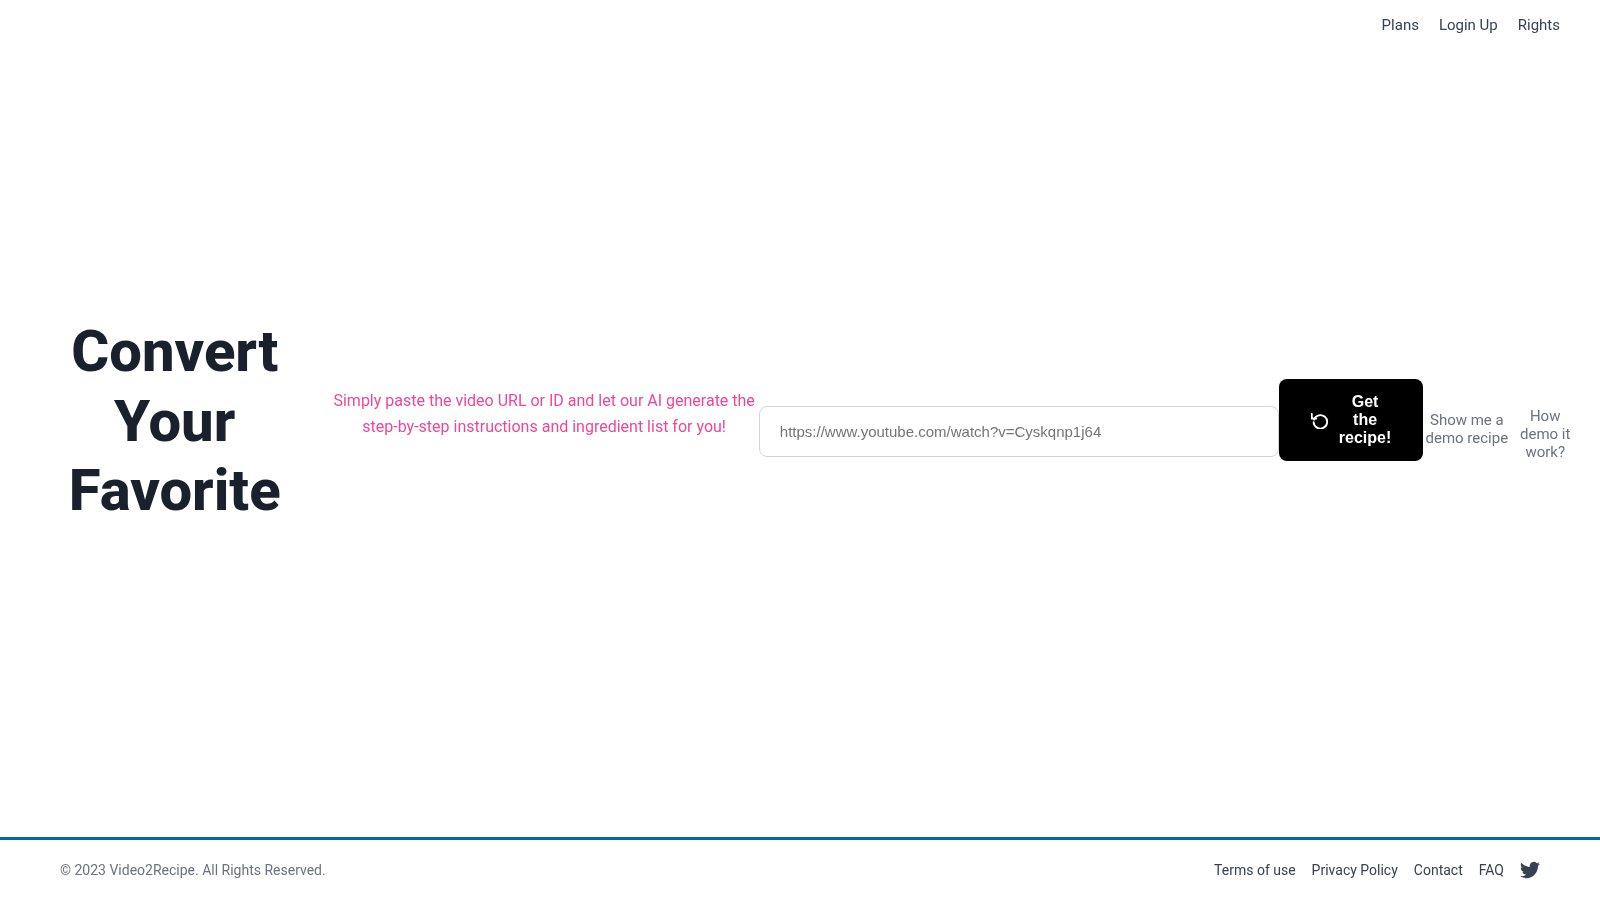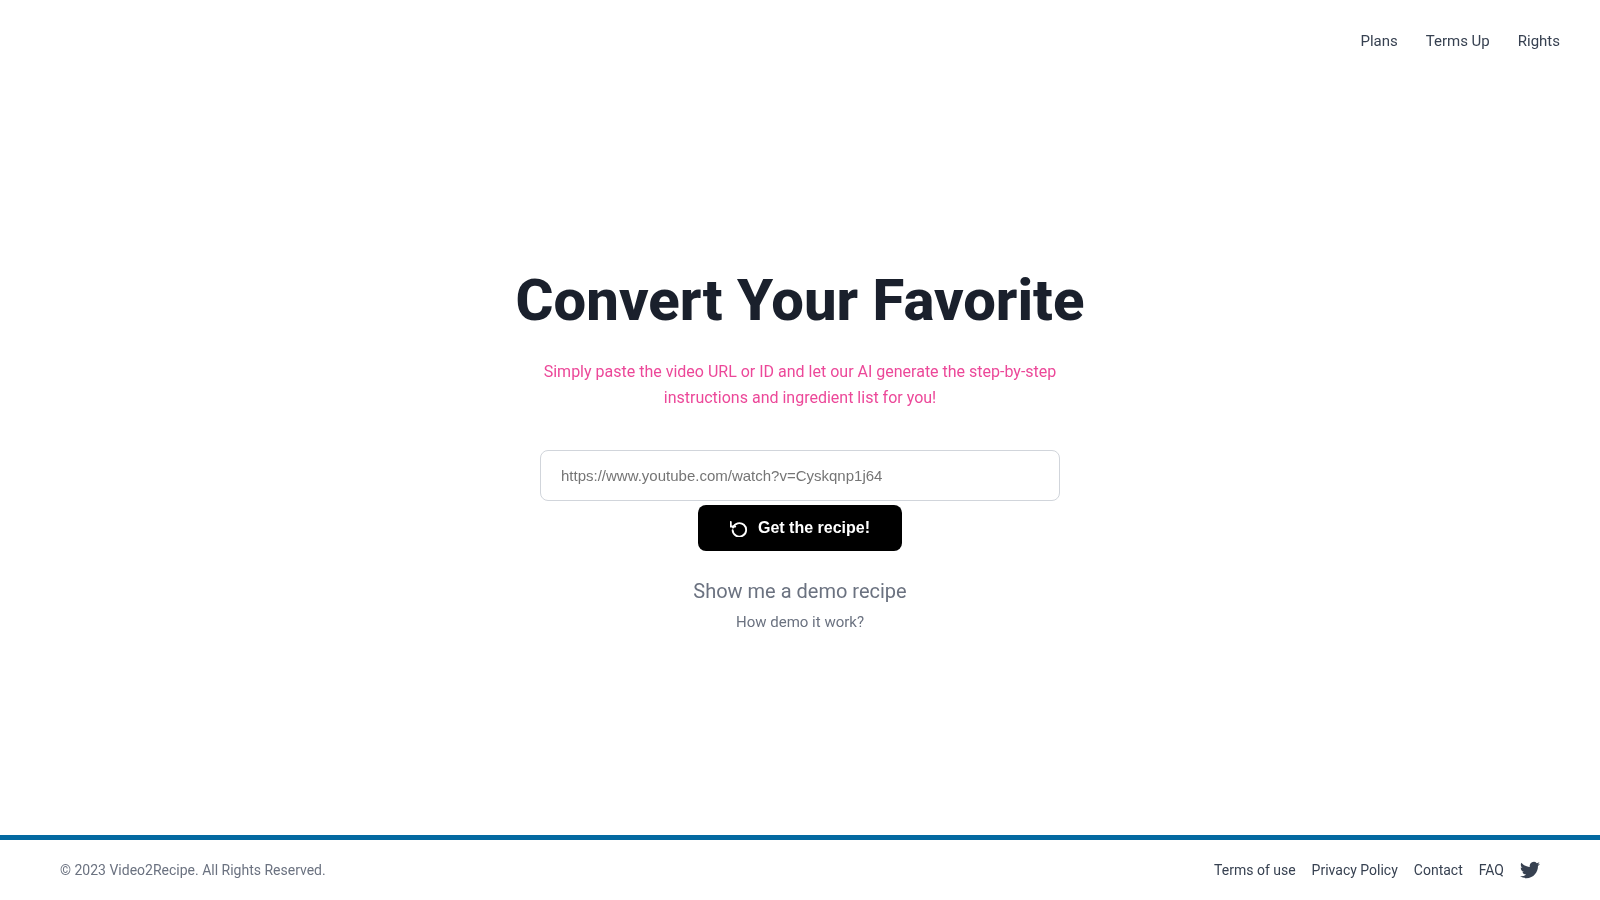--- a/index.html
+++ b/index.html
@@ -15,36 +15,36 @@
       min-height: 900px;
       display: flex;
       flex-direction: column;
     }
 
     
     header {
       display: flex;
       justify-content: flex-end;
       align-items: center;
-      padding: 32px 40px;
-      gap: 28px;
+      padding: 16px 40px;
+      gap: 20px;
     }
 
     .nav-link {
       font-size: 15px;
       color: #374151;
       text-decoration: none;
       cursor: pointer;
     }
 
     
     main {
       flex: 1;
       display: flex;
-      flex-direction: column;
+      flex-direction: row;
       align-items: center;
       justify-content: center;
       padding: 60px 20px 80px;
     }
 
     .hero-title {
       text-align: center;
       font-size: 58px;
       font-weight: 800;
       line-height: 1.2;
@@ -109,42 +109,42 @@
       display: inline-flex;
       align-items: center;
       justify-content: center;
       font-size: 18px;
     }
 
     .demo-link {
       display: block;
       text-align: center;
       color: #6b7280;
-      font-size: 20px;
+      font-size: 15px;
       cursor: pointer;
       margin-bottom: 10px;
       text-decoration: none;
     }
 
     .how-link {
       display: block;
       text-align: center;
       color: #6b7280;
       font-size: 15px;
       cursor: pointer;
       text-decoration: none;
     }
 
     
     footer {
       padding: 20px 60px;
       display: flex;
       align-items: center;
       justify-content: space-between;
-      border-top: 5px solid #0369a1;
+      border-top: 3px solid #0369a1;
     }
 
     .footer-copyright {
       font-size: 14px;
       color: #6b7280;
     }
 
     .footer-links {
       display: flex;
       align-items: center;
@@ -171,21 +171,21 @@
       width: 20px;
       height: 20px;
       fill: #374151;
     }
   </style>
 </head>
 <body>
 
 <header>
   <a class="nav-link">Plans</a>
-  <a class="nav-link">Terms Up</a>
+  <a class="nav-link">Login Up</a>
   <a class="nav-link">Rights</a>
 </header>
 
 <main>
   <h1 class="hero-title">
     <span class="line1">Convert Your Favorite</span>
   </h1>
 
   <p class="hero-subtitle">Simply paste the video URL or ID and let our AI generate the step-by-step instructions and ingredient list for you!</p>
 

